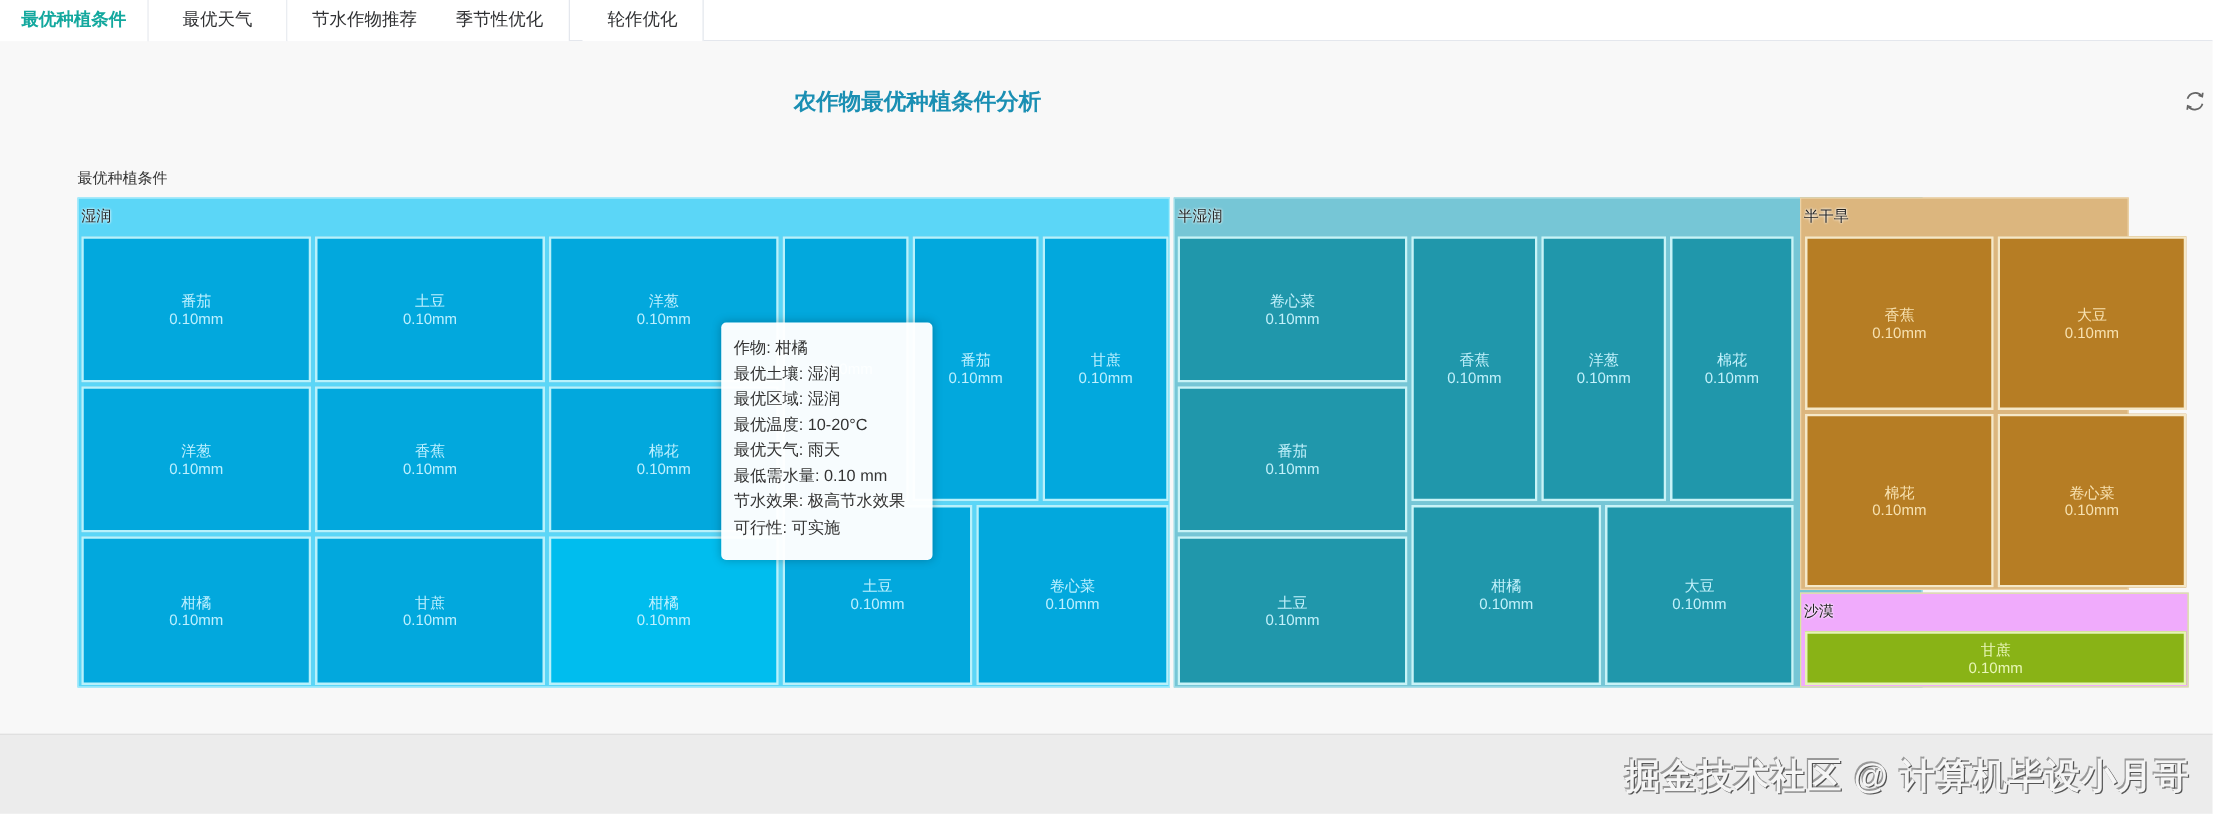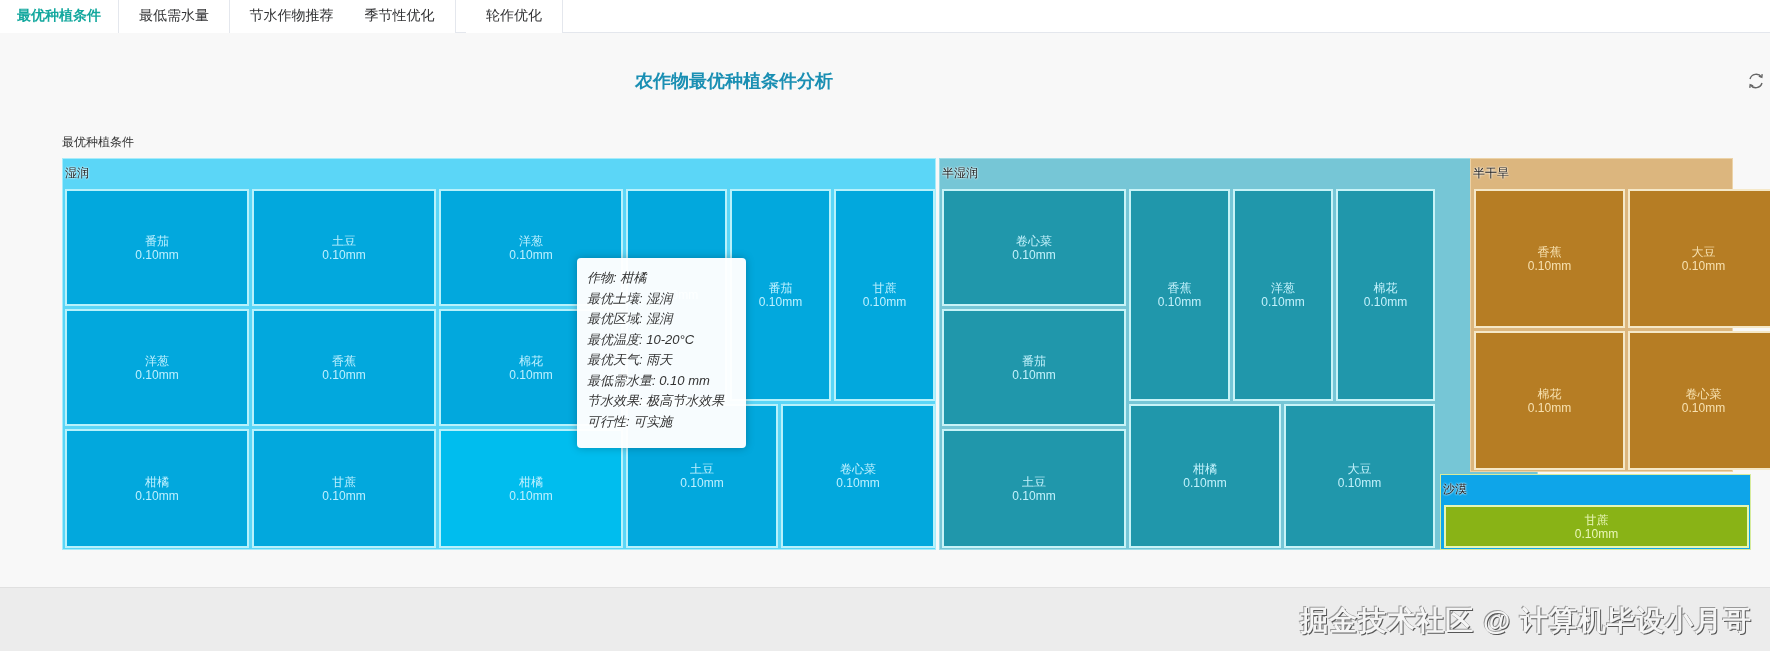--- a/index.html
+++ b/index.html
@@ -18,31 +18,31 @@
   .group-label { position: absolute; left: 2px; top: 6px; font-size: 12px; color: #222; text-shadow: 0 0 2px #fff, 0 0 2px #fff; }
   .tile { position: absolute; border: 2px solid rgba(255,255,255,0.75); display: flex; flex-direction: column; align-items: center; justify-content: center; font-size: 12px; line-height: 14px; text-align: center; cursor: pointer; }
   .tile .name, .tile .val { display: block; }
   .g-wet { background: #5bd6f7; border: 1px solid #a6ecfb; }
   .g-wet .tile { background: #02a8dd; color: #bdf0ff; border-color: #b8f1fb; }
   .g-wet .tile.hover { background: #00bdee; }
   .g-semi { background: #76c6d6; border: 1px solid #9fdde8; }
   .g-semi .tile { background: #2097ab; color: #c2f1fb; border-color: #c8f3f7; }
   .g-semiarid { background: #dcb67e; border: 1px solid #ecd3a8; }
   .g-semiarid .tile { background: #b67d24; color: #f7e1b0; border-color: #f5e8c8; }
-  .g-desert { background: #0ea5e9; border: 1px solid #d7eb9c; }
+  .g-desert { background: #f0abfc; border: 1px solid #d7eb9c; }
   .g-desert .tile { background: #89b316; color: #e9f6b8; border-color: #e6f5b4; }
 
   .tooltip { position: absolute; left: 577px; top: 258px; width: 169px; height: 190px; background: rgba(255,255,255,0.97); border-radius: 4px; box-shadow: 0 0 8px rgba(0,0,0,0.25); padding: 10px 10px; font-size: 13px; color: #333; line-height: 20.5px; }
 </style>
 </head>
 <body>
 
 <div class="tabs">
   <div class="tab active" style="left:0;width:119px;">最优种植条件</div>
-  <div class="tab" style="left:119px;width:111px;">最低需水量</div>
+  <div class="tab" style="left:119px;width:111px;">最优天气</div>
   <div class="tab" style="left:230px;width:124px;text-align:center;">节水作物推荐</div>
   <div class="tab" style="left:344px;width:112px;">季节性优化</div>
   <div class="tab" style="left:466px;width:97px;">轮作优化</div>
 </div>
 
 <div class="content">
   <div class="title">农作物最优种植条件分析</div>
 
   <div class="refresh">
     <svg width="20" height="20" viewBox="0 0 20 20">
@@ -152,21 +152,21 @@
     <div class="tile" style="left:189px;top:245px;width:152px;height:144px;">
         <span class="name">柑橘</span>
         <span class="val">0.10mm</span>
       </div>
     <div class="tile" style="left:344px;top:245px;width:151px;height:144px;">
         <span class="name">大豆</span>
         <span class="val">0.10mm</span>
       </div>
   </div>
 
-  <div class="group g-semiarid" style="left:1470px;top:125px;width:263px;height:314px;">
+  <div class="group g-semiarid" style="left:1440px;top:125px;width:263px;height:314px;">
     <div class="group-label">半干旱</div>
     <div class="tile" style="left:3px;top:30px;width:151px;height:139px;">
         <span class="name">香蕉</span>
         <span class="val">0.10mm</span>
       </div>
     <div class="tile" style="left:157px;top:30px;width:151px;height:139px;">
         <span class="name">大豆</span>
         <span class="val">0.10mm</span>
       </div>
     <div class="tile" style="left:3px;top:172px;width:151px;height:139px;">
@@ -180,21 +180,21 @@
   </div>
 
   <div class="group g-desert" style="left:1440px;top:441px;width:311px;height:76px;">
     <div class="group-label">沙漠</div>
     <div class="tile" style="left:3px;top:30px;width:305px;height:43px;">
         <span class="name">甘蔗</span>
         <span class="val">0.10mm</span>
       </div>
   </div>
 
-  <div class="tooltip" style="top:225px;font-style:italic;">
+  <div class="tooltip" style="top:225px;">
     <div>作物: 柑橘</div>
     <div>最优土壤: 湿润</div>
     <div>最优区域: 湿润</div>
     <div>最优温度: 10-20°C</div>
     <div>最优天气: 雨天</div>
     <div>最低需水量: 0.10 mm</div>
     <div>节水效果: 极高节水效果</div>
     <div>可行性: 可实施</div>
   </div>
 </div>

